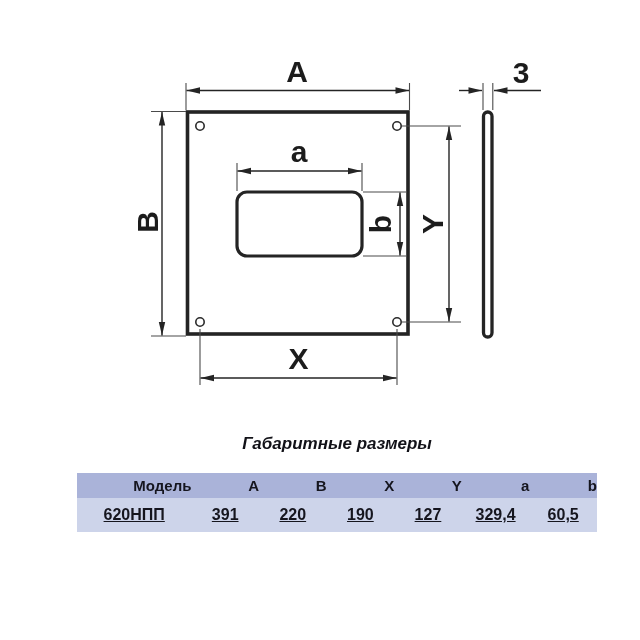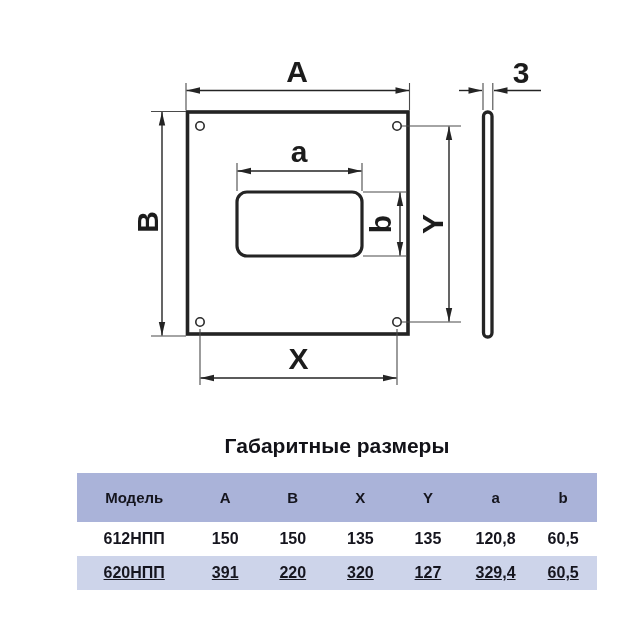--- a/index.html
+++ b/index.html
@@ -13,28 +13,28 @@
   svg.drawing { position: absolute; left: 0; top: 0; }
   .plate   { fill: #ffffff; stroke: #242424; stroke-width: 3.6; }
   .side    { fill: #ffffff; stroke: #242424; stroke-width: 3.3; }
   .cutout  { fill: #ffffff; stroke: #242424; stroke-width: 3.2; }
   .hole    { fill: #ffffff; stroke: #2a2a2a; stroke-width: 1.6; }
   .ext     { stroke: #4a4a4a; stroke-width: 1.1; fill: none; }
   .dim     { stroke: #242424; stroke-width: 1.4; fill: none; }
   .lbl     { font-family: "Liberation Sans", sans-serif; font-weight: bold; font-size: 30px; fill: #1c1c1c; text-anchor: middle; }
   .tbl-title {
     position: absolute; left: 77px; top: 434px; width: 520px;
-    text-align: center; font-size: 21px; font-weight: bold; color: #121218;
+    text-align: center; font-size: 17px; font-weight: bold; color: #121218; font-style: italic;
   }
   table.dims {
     position: absolute; left: 77px; top: 473px; width: 520px;
     border-collapse: collapse; table-layout: fixed;
     color: #15151e;
   }
-  table.dims th { height: 25px; font-size: 15px; font-weight: bold; text-align: center; vertical-align: middle; padding: 12px; }
+  table.dims th { height: 25px; font-size: 15px; font-weight: bold; text-align: right; vertical-align: middle; padding: 0; }
   table.dims td { height: 34px; font-size: 16px; font-weight: 600; text-align: center; vertical-align: middle; padding: 0; }
   table.dims thead tr { background: #aab3d9; }
   table.dims tbody tr.row-odd  { background: #ffffff; }
   table.dims tbody tr.row-even { background: #cdd4ea; text-decoration: underline; }
 </style>
 </head>
 <body>
 
 <div class="page">
 
@@ -127,34 +127,25 @@
         <th>Модель</th>
         <th>A</th>
         <th>B</th>
         <th>X</th>
         <th>Y</th>
         <th>a</th>
         <th>b</th>
       </tr>
     </thead>
     <tbody>
-      <tr class="row-odd">
-        <td>612НПП</td>
-        <td>150</td>
-        <td>150</td>
-        <td>135</td>
-        <td>135</td>
-        <td>120,8</td>
-        <td>60,5</td>
-      </tr>
       <tr class="row-even">
         <td>620НПП</td>
         <td>391</td>
         <td>220</td>
-        <td>320</td>
+        <td>190</td>
         <td>127</td>
         <td>329,4</td>
         <td>60,5</td>
       </tr>
     </tbody>
   </table>
 
 </div>
 
 </body></html>

